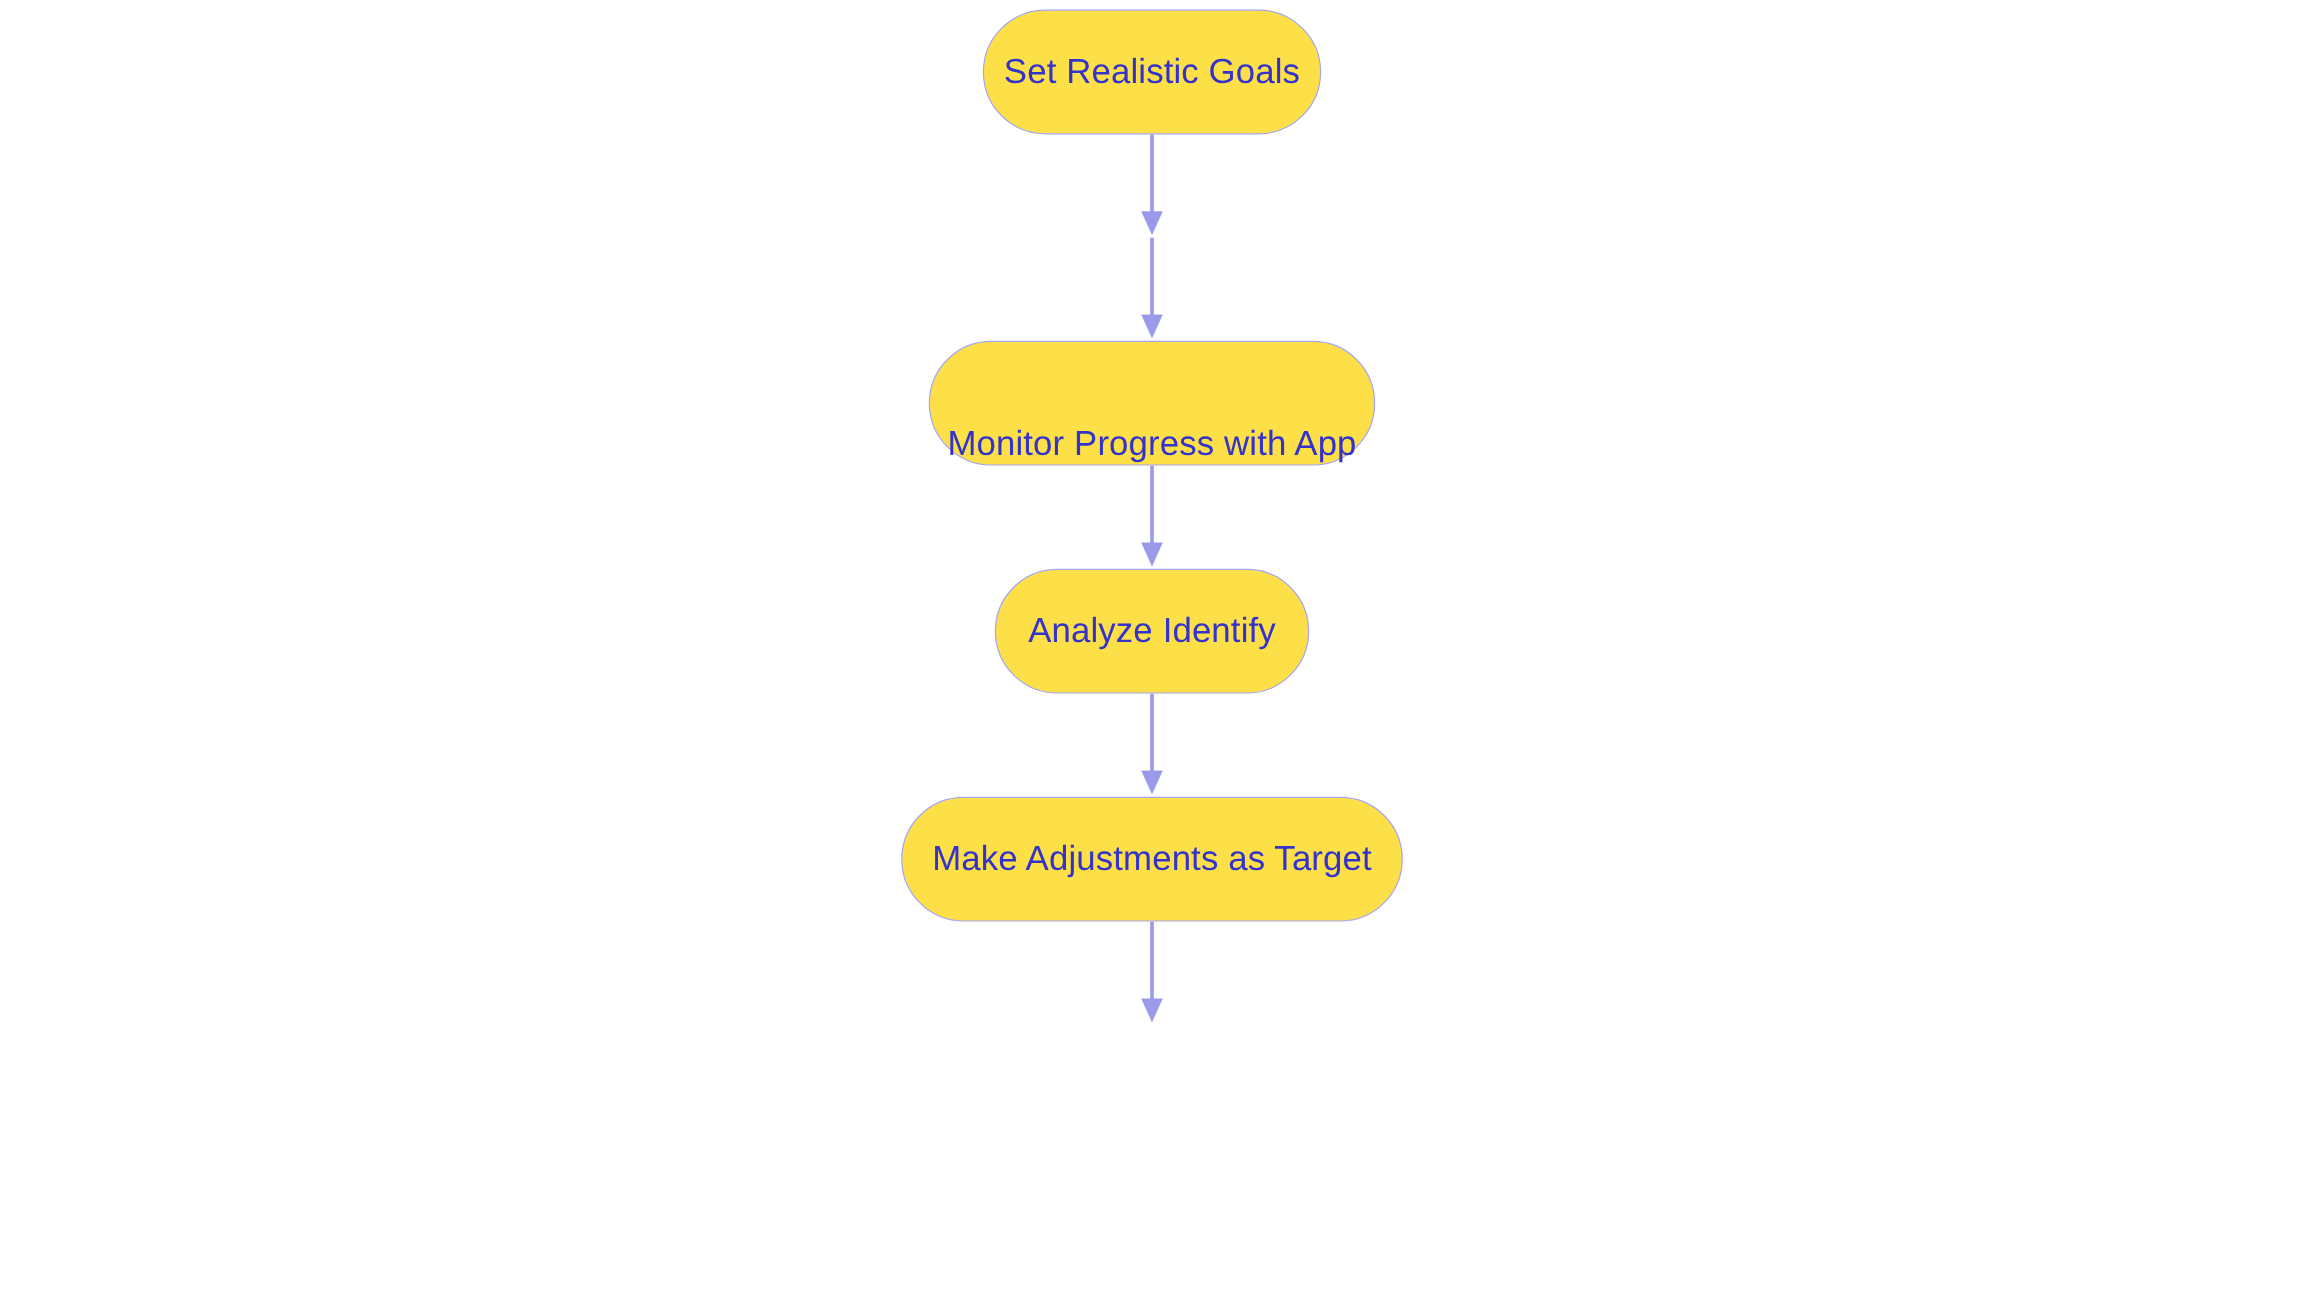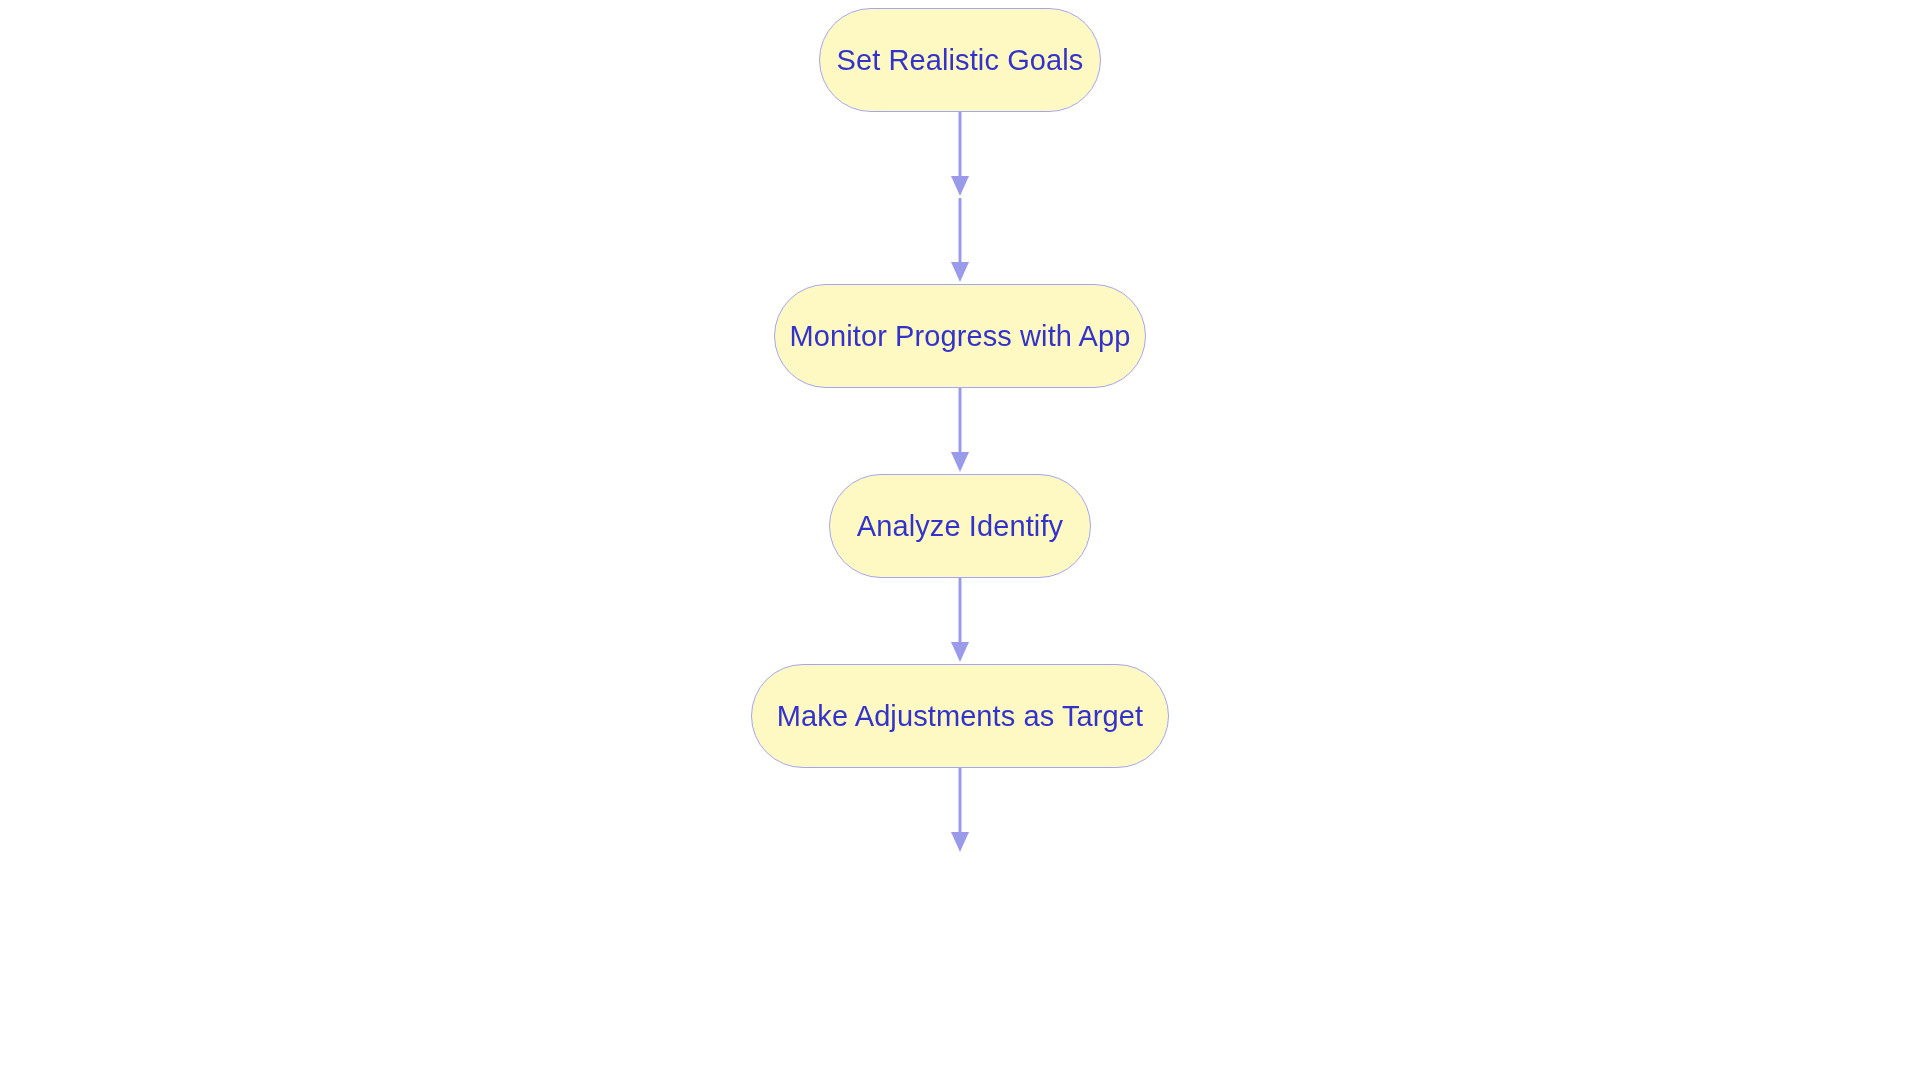--- a/index.html
+++ b/index.html
@@ -29,21 +29,21 @@
     height: 1083px;
     display: flex;
     flex-direction: column;
     align-items: center;
   }
 
   .node {
     box-sizing: border-box;
     height: 104px;
     border-radius: 52px;
-    background: #fef9c3;
+    background: #fde047;
     border: 1.4px solid #a5a5f2;
     color: #3333cc;
     display: flex;
     align-items: center;
     justify-content: center;
     font-size: 29px;
     font-weight: 400;
     letter-spacing: 0.1px;
     white-space: nowrap;
     flex: 0 0 auto;
@@ -80,21 +80,21 @@
       <line class="conn-line" x1="15" y1="0" x2="15" y2="70"></line>
       <polygon class="conn-head" points="15,84 6,64 24,64"></polygon>
     </svg>
 
 
     <svg class="connector" viewBox="0 0 30 86">
       <line class="conn-line" x1="15" y1="0" x2="15" y2="70"></line>
       <polygon class="conn-head" points="15,84 6,64 24,64"></polygon>
     </svg>
 
-    <div class="node" style="width:372px;">
+    <div class="node" style="width:372px;align-items:flex-end;">
       <span>Monitor Progress with App</span>
     </div>
 
     <svg class="connector" viewBox="0 0 30 86">
       <line class="conn-line" x1="15" y1="0" x2="15" y2="70"></line>
       <polygon class="conn-head" points="15,84 6,64 24,64"></polygon>
     </svg>
 
     <div class="node" style="width:262px;">
       <span>Analyze Identify</span>

